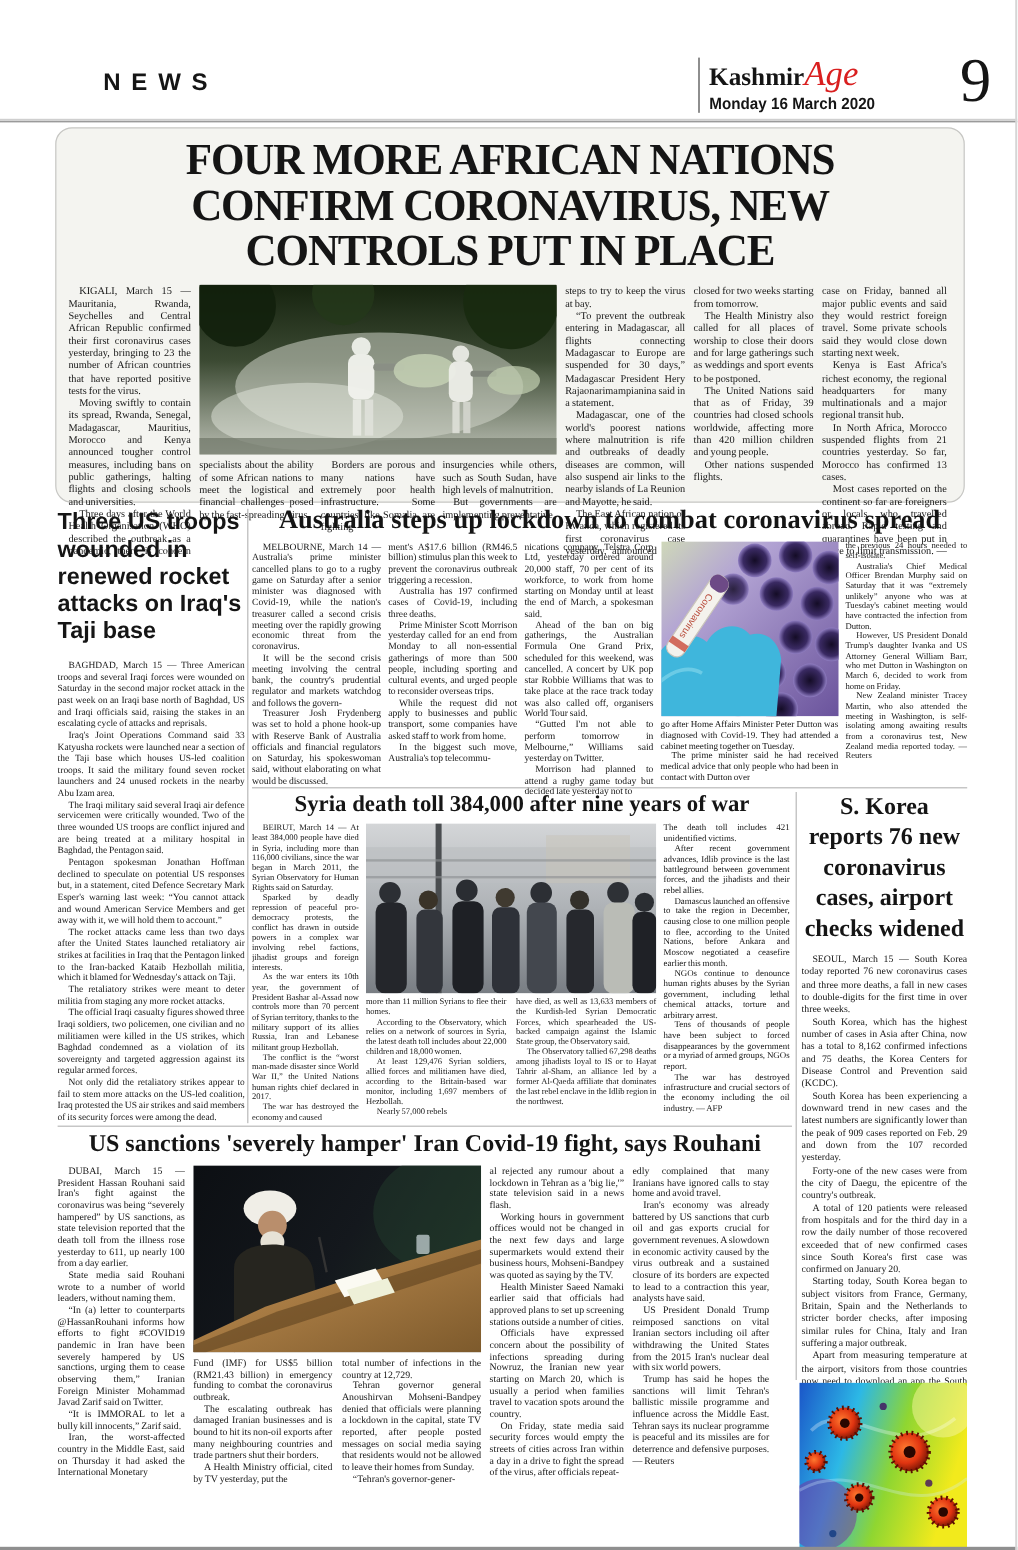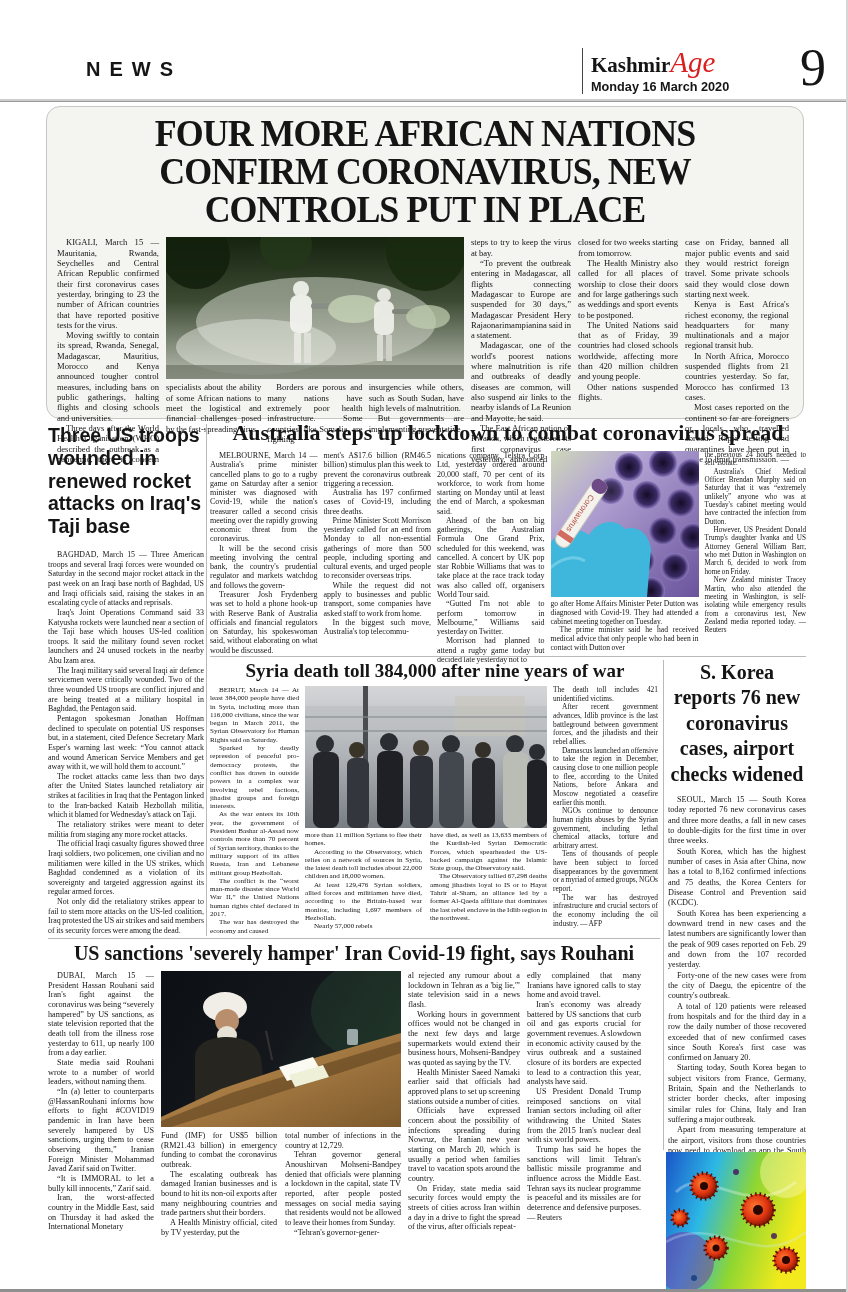--- a/index.html
+++ b/index.html
@@ -253,21 +253,21 @@
         </div>
         <div class="col" style="font-size:7.6px;">
             <p>go after Home Affairs Minister Peter Dutton was diagnosed with Covid-19. They had attended a cabinet meeting together on Tuesday.</p>
             <p class="ind">The prime minister said he had received medical advice that only people who had been in contact with Dutton over</p>
           </div>
       </div>
       <div class="col ar">
           <p>the previous 24 hours needed to self-isolate.</p>
           <p class="ind">Australia's Chief Medical Officer Brendan Murphy said on Saturday that it was “extremely unlikely” anyone who was at Tuesday's cabinet meeting would have contracted the infection from Dutton.</p>
           <p class="ind">However, US President Donald Trump's daughter Ivanka and US Attorney General William Barr, who met Dutton in Washington on March 6, decided to work from home on Friday.</p>
-          <p class="ind">New Zealand minister Tracey Martin, who also attended the meeting in Washington, is self-isolating while emergency results from a coronavirus test, New Zealand media reported today. — Reuters</p>
+          <p class="ind">New Zealand minister Tracey Martin, who also attended the meeting in Washington, is self-isolating among awaiting results from a coronavirus test, New Zealand media reported today. — Reuters</p>
         </div>
     </div>
   </section>
 
   <section class="syr">
     <h2>Syria death toll 384,000 after nine years of war</h2>
     <div class="syr-body">
       <div class="col sc1">
           <p class="ind">BEIRUT, March 14 — At least 384,000 people have died in Syria, including more than 116,000 civilians, since the war began in March 2011, the Syrian Observatory for Human Rights said on Saturday.</p>
           <p class="ind">Sparked by deadly repression of peaceful pro-democracy protests, the conflict has drawn in outside powers in a complex war involving rebel factions, jihadist groups and foreign interests.</p>

